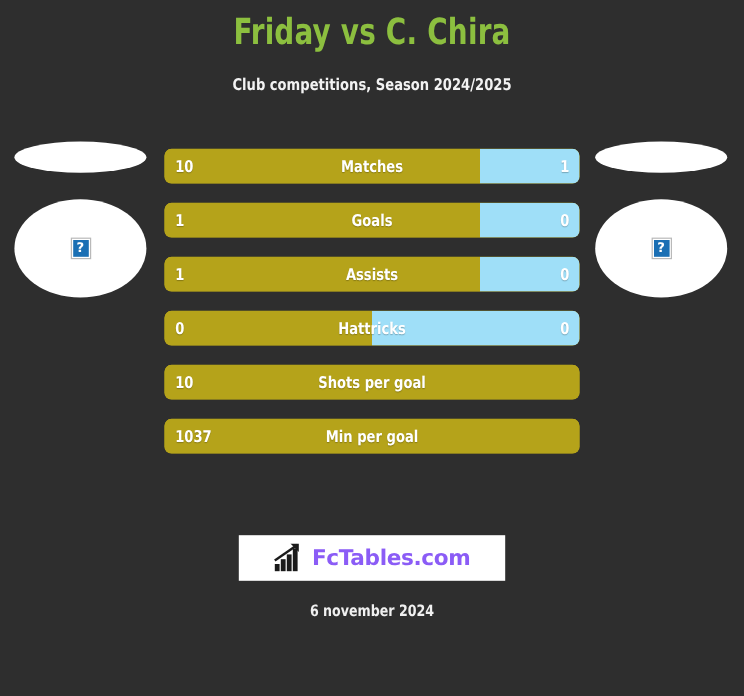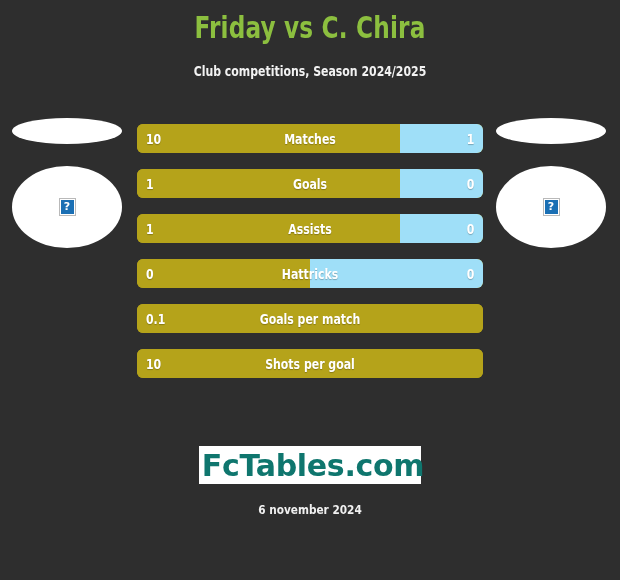--- a/index.html
+++ b/index.html
@@ -204,23 +204,23 @@
     width: 222px;
     height: 38px;
     background: #ffffff;
     display: flex;
     align-items: center;
     justify-content: center;
     gap: 6px;
   }
   .logo-mark { display: block; }
   .logo-text {
-    font-size: 30px;
-    font-weight: bold;
-    color: #0f766e;
+    font-size: 18px;
+    font-weight: bold;
+    color: #8b5cf6;
     font-family: "DejaVu Sans", sans-serif;
     letter-spacing: -0.3px;
   }
 
   
   .date {
     position: absolute;
     top: 502px;
     left: 0;
     width: 620px;
@@ -283,27 +283,27 @@
       </div>
       <div class="bar-row">
         <div class="bar-fill-left" style="width: 50%;"></div>
         <div class="bar-fill-right" style="width: 50%;"></div>
         <div class="val-left">0</div>
         <div class="bar-label">Hattricks</div>
         <div class="val-right">0</div>
       </div>
       <div class="bar-row">
         <div class="bar-full"></div>
-        <div class="val-left">0.1</div>
-        <div class="bar-label">Goals per match</div>
-      </div>
-      <div class="bar-row">
-        <div class="bar-full"></div>
         <div class="val-left">10</div>
         <div class="bar-label">Shots per goal</div>
+      </div>
+      <div class="bar-row">
+        <div class="bar-full"></div>
+        <div class="val-left">1037</div>
+        <div class="bar-label">Min per goal</div>
       </div>
     </div>
 
   <div class="logo-box">
     <svg class="logo-mark" width="26" height="24" viewBox="0 0 26 24">
       <rect x="1" y="17" width="4" height="6" fill="#1a1a1a"></rect>
       <rect x="6" y="13" width="4" height="10" fill="#1a1a1a"></rect>
       <rect x="11" y="9" width="4" height="14" fill="#1a1a1a"></rect>
       <rect x="16" y="4" width="4" height="19" fill="#1a1a1a"></rect>
       <path d="M1 14 L20 1" stroke="#1a1a1a" stroke-width="2" fill="none"></path>

